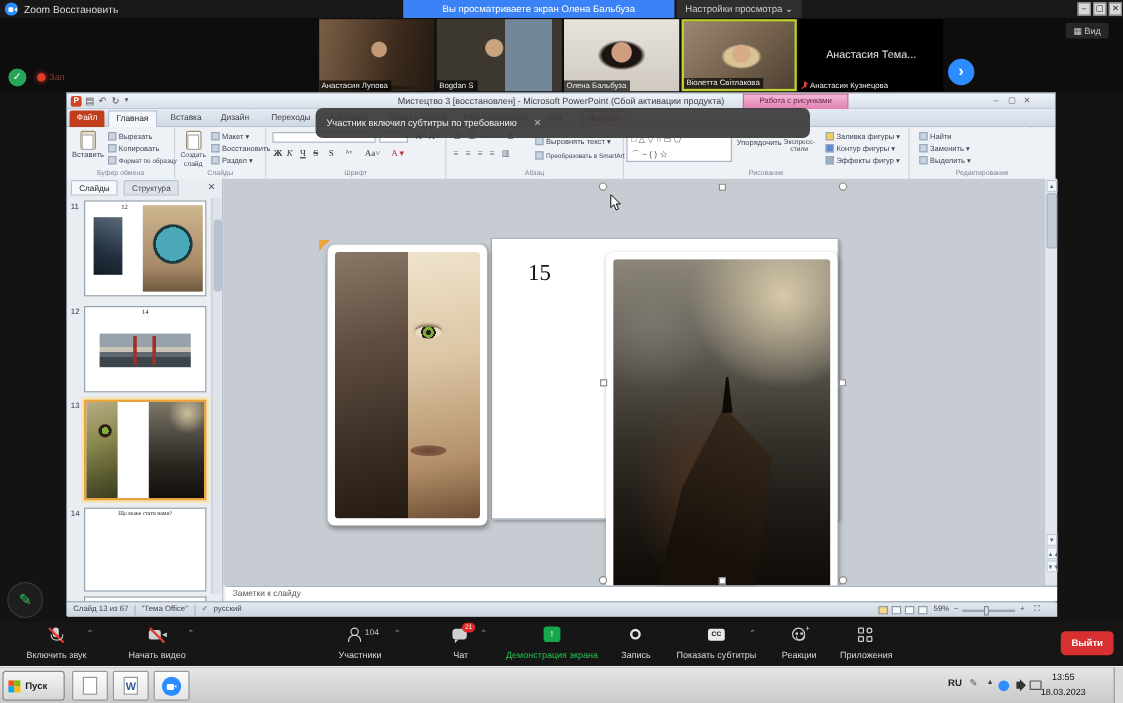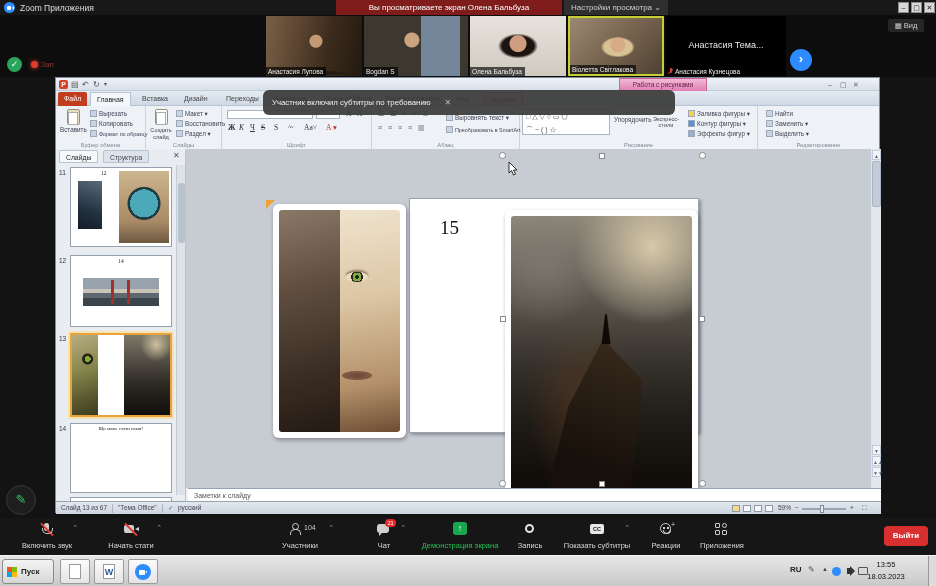--- a/index.html
+++ b/index.html
@@ -6,21 +6,21 @@
   *{box-sizing:border-box;font-family:"Liberation Sans",sans-serif;}
   #screen{position:relative;width:936px;height:586px;background:#131313;overflow:hidden;}
   .abs{position:absolute;}
 
   
   #ztitle{left:0;top:0;width:936px;height:15px;background:#181818;color:#ddd;font-size:8.5px;}
   .zappicon{left:4px;top:2px;width:11px;height:11px;border-radius:50%;background:#2d8cff;}
   .zappicon::after{content:"";position:absolute;left:3px;top:3.5px;width:4px;height:4px;background:#fff;border-radius:1px;}
   .zappicon::before{content:"";position:absolute;left:7.5px;top:4px;border-top:2px solid transparent;border-bottom:2px solid transparent;border-right:2.5px solid #fff;}
   #zname{left:20px;top:3px;}
-  #sharebanner{left:336px;top:0;width:226px;height:15px;background:#7f1d1d;color:#fff;text-align:center;line-height:15px;font-size:8px;}
+  #sharebanner{left:336px;top:0;width:226px;height:15px;background:#3b82f6;color:#fff;text-align:center;line-height:15px;font-size:8px;}
   #viewset{left:564px;top:0;width:104px;height:15px;background:#2f2f2f;color:#ccc;text-align:center;line-height:15px;font-size:8px;}
   .winbtn{top:2px;width:11px;height:11px;background:#d8d8d8;border:1px solid #8a8a8a;color:#222;font-size:7px;line-height:9px;text-align:center;}
 
   
   #strip{left:0;top:15px;width:936px;height:62px;background:#0d0d0d;}
   .tile{position:absolute;top:1px;height:60px;background:#000;overflow:hidden;}
   .tile .big{position:absolute;width:100%;top:24px;text-align:center;color:#e8e8e8;font-size:9px;}
   .nlabel{position:absolute;left:0;bottom:0;background:rgba(0,0,0,.65);color:#eee;font-size:6.5px;line-height:9px;padding:0 3px 0 2px;display:flex;align-items:center;gap:2px;}
   .micoff{width:5px;height:7px;position:relative;display:inline-block;}
   .micoff::before{content:"";position:absolute;left:1.5px;top:0;width:2.5px;height:5px;background:#d44;border-radius:1px;}
@@ -169,21 +169,21 @@
   .spk{position:absolute;width:4px;height:6px;background:#333;}
   .spk::after{content:"";position:absolute;left:3px;top:-2px;border-top:5px solid transparent;border-bottom:5px solid transparent;border-left:5px solid #333;}
 </style>
 </head>
 <body>
 
 <div id="screen">
 
   <div id="ztitle" class="abs">
     <span class="zappicon abs"></span>
-    <span id="zname" class="abs">Zoom Приложения</span>
+    <span id="zname" class="abs">Zoom Восстановить</span>
     <div id="sharebanner" class="abs">Вы просматриваете экран Олена Бальбуза</div>
     <div id="viewset" class="abs"><span>Настройки просмотра</span> ⌄</div>
     <div class="winbtn abs" style="left:898px;">–</div>
     <div class="winbtn abs" style="left:911px;">▢</div>
     <div class="winbtn abs" style="left:924px;">✕</div>
   </div>
 
   <div id="strip" class="abs">
     <div class="tile cam-lupova" style="left:266px;width:96px;">
       <div class="nlabel">
@@ -221,20 +221,21 @@
   <div id="viewbtn" class="abs">▦ <span>Вид</span></div>
 
   <div id="ppt" class="abs">
 
     <div id="ppt-title" class="abs">
       <div id="ppt-apicon" class="abs">P</div>
       <span class="qa abs" style="left:15px;">▤</span>
       <span class="qa abs" style="left:26px;">↶</span>
       <span class="qa abs" style="left:37px;">↻</span>
       <span class="qa abs" style="left:48px;font-size:6px;">▾</span>
+      <div id="ppt-titletext" class="abs">Мистецтво 3 [восстановлен] - Microsoft PowerPoint (Сбой активации продукта)</div>
       <div id="ctxgroup" class="abs">Работа с рисунками</div>
       <span class="pptwb abs" style="left:772px;">–</span>
       <span class="pptwb abs" style="left:784px;">▢</span>
       <span class="pptwb abs" style="left:797px;">✕</span>
     </div>
 
     <div id="tabrow" class="abs">
       <div class="tab file" style="left:2px;">Файл</div>
       <div class="tab active" style="left:34px;">Главная</div>
       <div class="tab" style="left:80px;">Вставка</div>
@@ -433,21 +434,21 @@
           <span class="slash"></span>
         </div>
       <span class="chev" style="right:8px;">⌃</span>
       <div class="lbl">Включить звук</div>
     </div>
     <div class="tbtn" style="left:92px;width:78px;">
       <div class="ic camico">
           <span class="slash"></span>
         </div>
       <span class="chev" style="right:8px;">⌃</span>
-      <div class="lbl">Начать стати</div>
+      <div class="lbl">Начать видео</div>
     </div>
     <div class="tbtn" style="left:264px;width:72px;">
       <div class="ic ppl">
           <span class="cnt">104</span>
         </div>
       <span class="chev" style="right:2px;">⌃</span>
       <div class="lbl">Участники</div>
     </div>
     <div class="tbtn" style="left:360px;width:48px;">
       <div class="ic">

